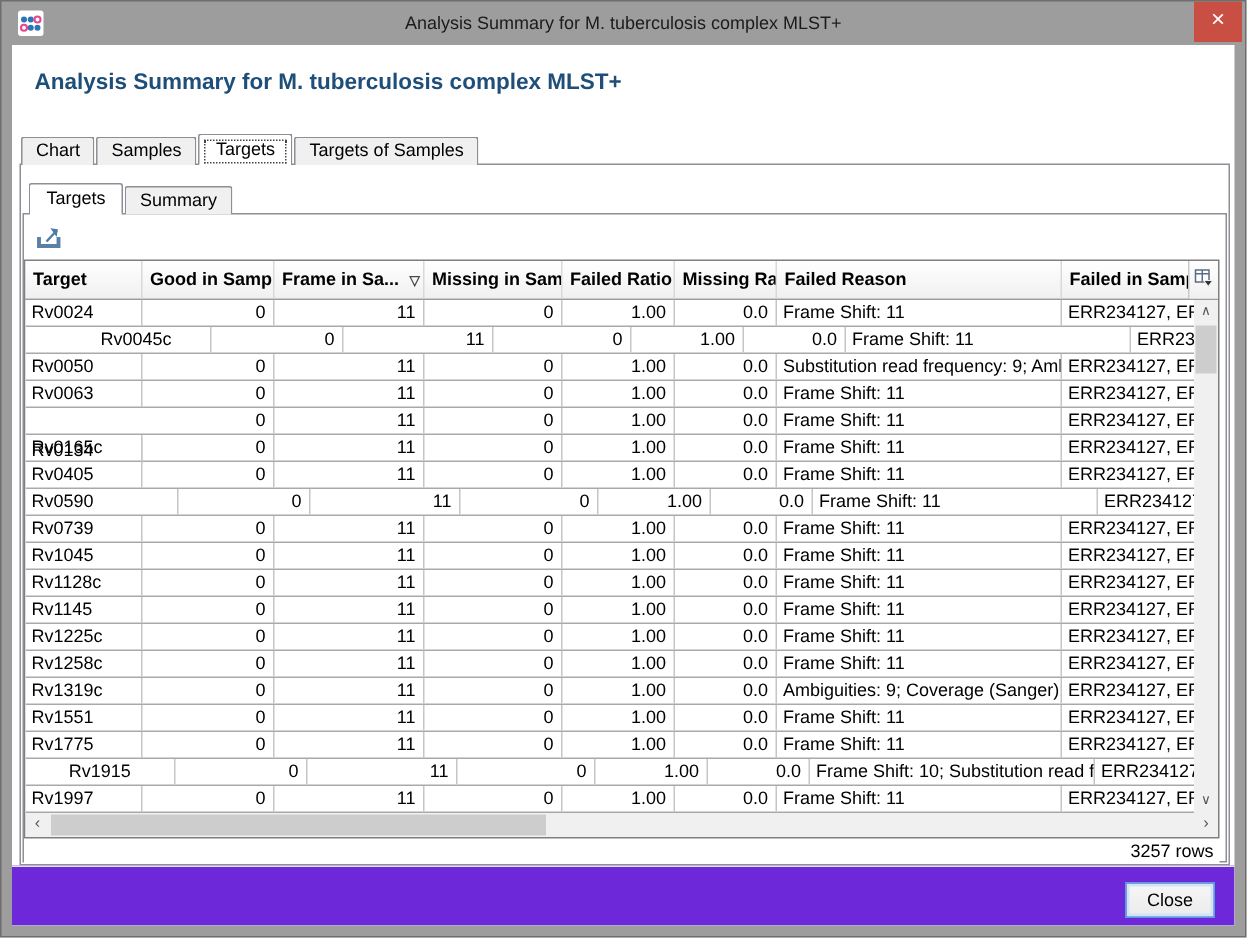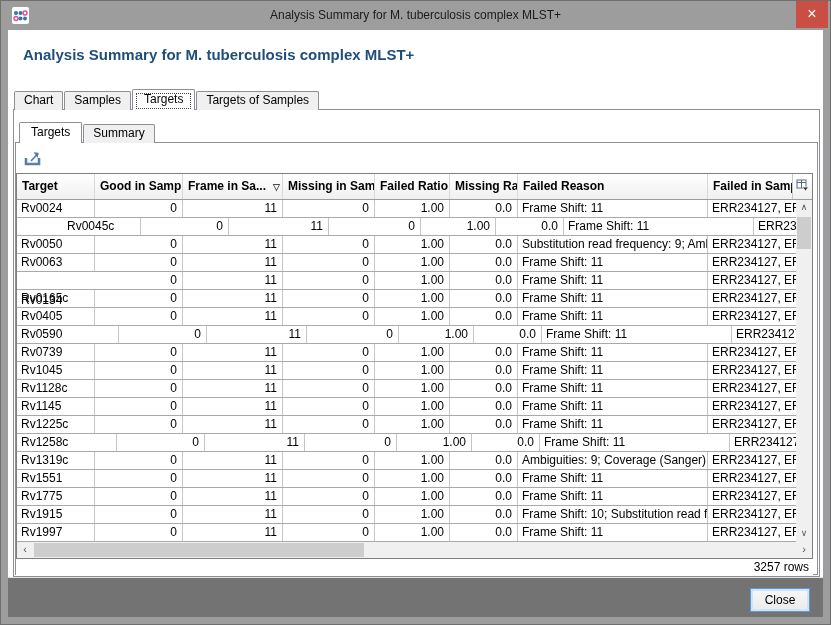--- a/index.html
+++ b/index.html
@@ -55,21 +55,21 @@
   .vscroll .up{top:0;}
   .vscroll .down{bottom:0;}
   .vscroll .thumb{position:absolute;left:1px;top:17px;width:14px;height:32px;background:#cdcdcd;}
   .hscroll{position:absolute;left:0;top:368px;width:795px;height:16px;background:#f0f0f0;}
   .hscroll .arrow{position:absolute;top:0;width:16px;height:16px;text-align:center;color:#555;font-size:11px;line-height:14px;}
   .hscroll .left{left:0;}
   .hscroll .right{right:0;}
   .hscroll .thumb{position:absolute;top:1px;left:17px;width:330px;height:14px;background:#cdcdcd;}
   .countbar{position:absolute;left:0;top:417px;width:797px;height:16px;line-height:15px;text-align:right;padding-right:4px;background:#fff;}
   
-  .button-strip{position:absolute;left:0;right:0;bottom:0;height:40px;background:#737373;border-top:1px solid #e4e4e4;}
+  .button-strip{position:absolute;left:0;right:0;bottom:0;height:40px;background:#6d28d9;border-top:1px solid #e4e4e4;}
   .close-dialog{position:absolute;right:13px;bottom:5px;width:60px;height:24px;
     border:1px solid #5a9bdc;box-shadow:inset 0 0 0 2px #cfe4f7;
     background:linear-gradient(#f6f6f6,#ebebeb);font-family:"Liberation Sans",sans-serif;
     font-size:12px;color:#000;cursor:default;}
 </style>
 </head>
 <body>
 
 <div class="window">
 
@@ -270,21 +270,21 @@
                 <div class="td" style="width: 78px;">Rv1225c</div>
                 <div class="td num" style="width: 88px;">0</div>
                 <div class="td num" style="width: 100px;">11</div>
                 <div class="td num" style="width: 92px;">0</div>
                 <div class="td num" style="width: 75px;">1.00</div>
                 <div class="td num" style="width: 68px;">0.0</div>
                 <div class="td" style="width: 190px;">Frame Shift: 11</div>
                 <div class="td last" style="width: 88px;">ERR234127, ER.</div>
               </div>
               <div class="tr">
-                <div class="td" style="width: 100px;">Rv1258c</div>
+                <div class="td" style="width: 78px;">Rv1258c</div>
                 <div class="td num" style="width: 88px;">0</div>
                 <div class="td num" style="width: 100px;">11</div>
                 <div class="td num" style="width: 92px;">0</div>
                 <div class="td num" style="width: 75px;">1.00</div>
                 <div class="td num" style="width: 68px;">0.0</div>
                 <div class="td" style="width: 190px;">Frame Shift: 11</div>
                 <div class="td last" style="width: 88px;">ERR234127, ER.</div>
               </div>
               <div class="tr">
                 <div class="td" style="width: 78px;">Rv1319c</div>
@@ -310,21 +310,21 @@
                 <div class="td" style="width: 78px;">Rv1775</div>
                 <div class="td num" style="width: 88px;">0</div>
                 <div class="td num" style="width: 100px;">11</div>
                 <div class="td num" style="width: 92px;">0</div>
                 <div class="td num" style="width: 75px;">1.00</div>
                 <div class="td num" style="width: 68px;">0.0</div>
                 <div class="td" style="width: 190px;">Frame Shift: 11</div>
                 <div class="td last" style="width: 88px;">ERR234127, ER.</div>
               </div>
               <div class="tr">
-                <div class="td" style="width: 78px;">Rv1915</div>
+                <div class="td" style="width: 100px; text-align: center;">Rv1915</div>
                 <div class="td num" style="width: 88px;">0</div>
                 <div class="td num" style="width: 100px;">11</div>
                 <div class="td num" style="width: 92px;">0</div>
                 <div class="td num" style="width: 75px;">1.00</div>
                 <div class="td num" style="width: 68px;">0.0</div>
                 <div class="td" style="width: 190px;">Frame Shift: 10; Substitution read fr...</div>
                 <div class="td last" style="width: 88px;">ERR234127, ER.</div>
               </div>
               <div class="tr">
                 <div class="td" style="width: 78px;">Rv1997</div>

